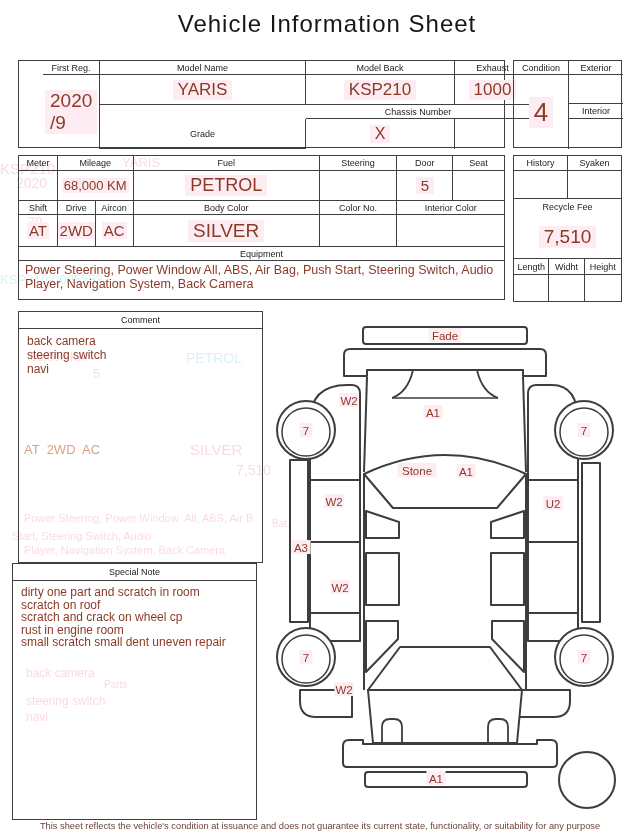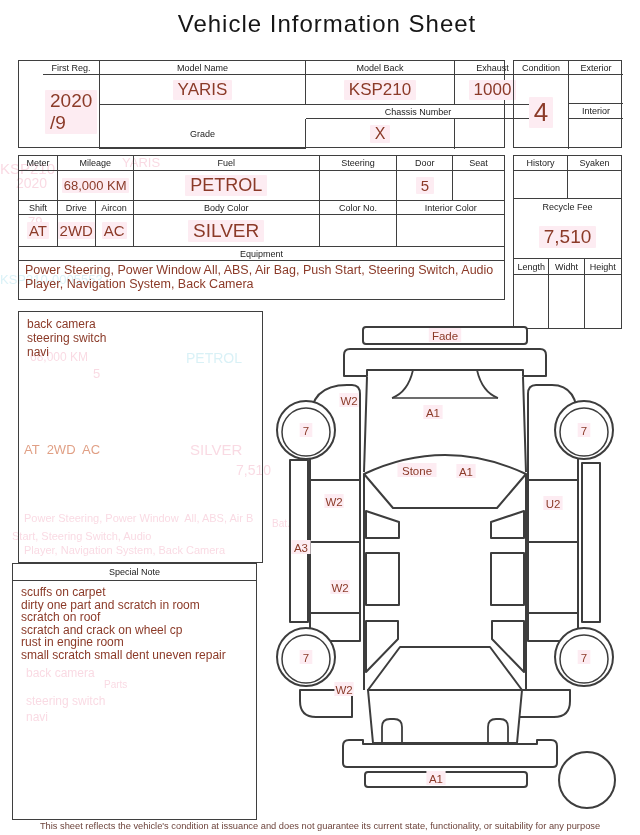--- a/index.html
+++ b/index.html
@@ -16,21 +16,21 @@
   .br{border-right:1px solid #3f3f3f;}
   .bb{border-bottom:1px solid #3f3f3f;}
   .row{display:flex;}
   
   #t1{left:18px;top:60px;width:487px;height:88px;display:grid;
       grid-template-columns:57px 206px 149px 75px;grid-template-rows:14px 30px 14px 30px;padding-left:24px;}
   #p1{left:513px;top:60px;width:109px;height:88px;display:grid;
       grid-template-columns:55px 54px;grid-template-rows:14px 29px 15px 30px;}
   
   #t2{left:18px;top:155px;width:487px;height:145px;display:flex;flex-direction:column;}
-  #p2{left:513px;top:155px;width:109px;height:174px;display:flex;flex-direction:column;}
+  #p2{left:513px;top:155px;width:109px;height:147px;display:flex;flex-direction:column;}
   
   #commentBox{left:18px;top:311px;width:245px;height:252px;}
   #noteBox{left:12px;top:563px;width:245px;height:257px;}
   .boxTitle{height:16px;border-bottom:1px solid #3f3f3f;display:flex;align-items:center;justify-content:center;font-size:9px;}
   .lines{padding:5px 0 0 8px;}
   #commentBox .line{font-size:12px;line-height:14px;color:#8b3a28;}
   #noteBox .line{font-size:12px;line-height:12.6px;color:#8b3a28;}
   .eqwrap{padding:2px 0 0 6px;}
   .eqwrap .line{font-size:12.5px;line-height:14px;color:#8b3a28;}
   
@@ -161,31 +161,31 @@
     <div class="cell hdr bb" style="width:37px;">Height</div>
   </div>
   <div class="row" style="flex:1;">
     <div class="cell br" style="width:36px;"></div>
     <div class="cell br" style="width:36px;"></div>
     <div class="cell" style="width:37px;"></div>
   </div>
 </div>
 
 <div class="abs box" id="commentBox">
+  <div class="boxTitle">Comment</div>
   <div class="lines">
       <div class="line">back camera</div>
       <div class="line">steering switch</div>
       <div class="line">navi</div>
     </div>
 </div>
 
 <div class="abs box" id="noteBox">
   <div class="boxTitle">Special Note</div>
   <div class="lines">
-      <div class="line">scuffs on carpet</div>
       <div class="line">dirty one part and scratch in room</div>
       <div class="line">scratch on roof</div>
       <div class="line">scratch and crack on wheel cp</div>
       <div class="line">rust in engine room</div>
       <div class="line">small scratch small dent uneven repair</div>
     </div>
 </div>
 
 <svg class="abs" id="diagram" viewBox="0 0 360 500">
   <g fill="#ffffff" stroke="#3d3d3d" stroke-width="2" stroke-linejoin="round">

